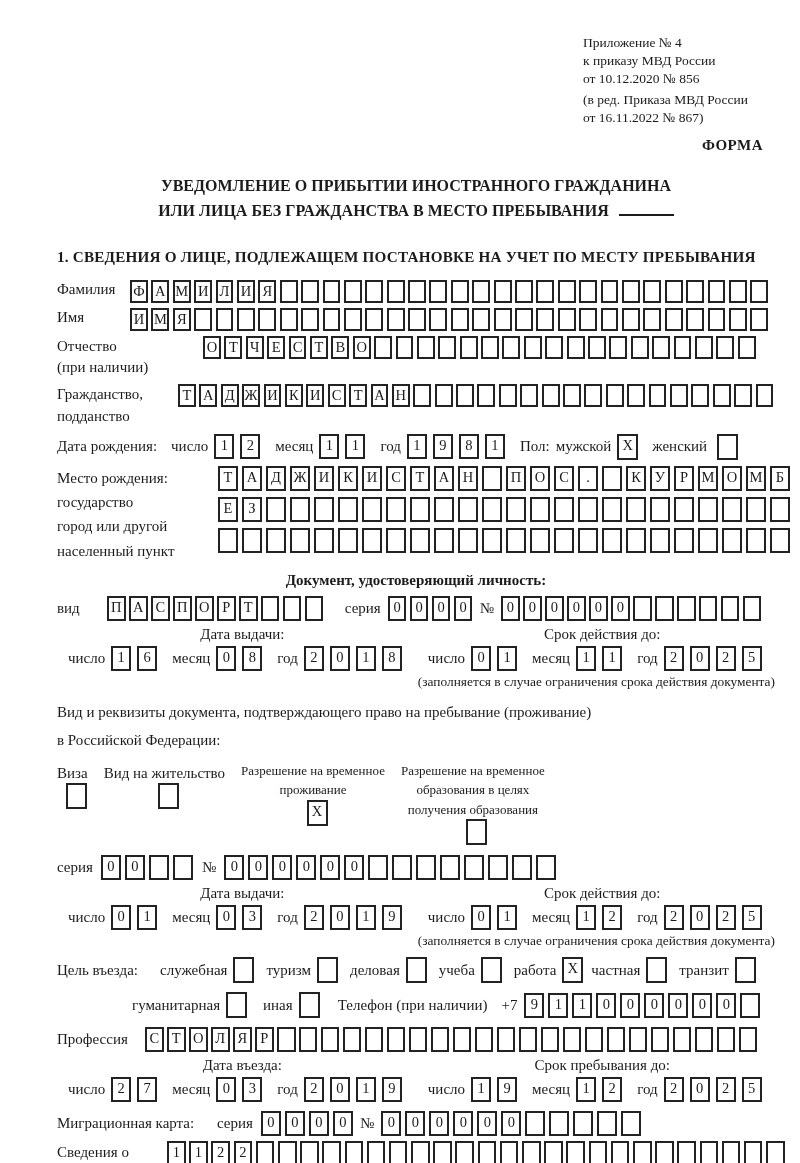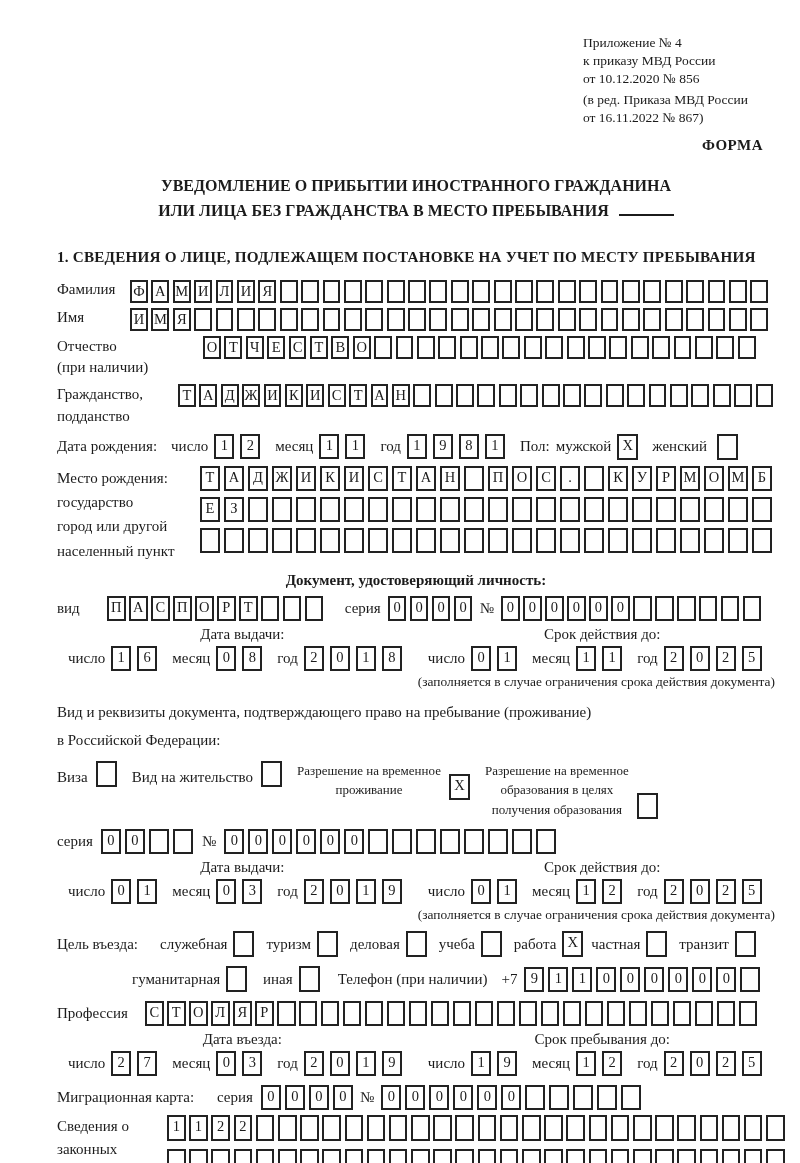--- a/index.html
+++ b/index.html
@@ -40,27 +40,27 @@
   .dg .cellrow{margin-right:9px;}
   .center-bold{text-align:center;font-weight:bold;font-size:15px;margin:9px 0 7px 0;}
   .dates{display:flex;margin-top:2px;}
   .dates-col{display:flex;flex-direction:column;margin-left:11px;}
   .dates-col.left{width:352px;}
   .dates-col.right{width:366px;}
   .dates-head{text-align:center;font-size:15px;margin-bottom:3px;}
   .note-right{text-align:right;font-size:13.4px;margin:3px 0 8px 0;}
   .intro{font-size:15px;line-height:1.9;}
   .opts{display:flex;align-items:flex-start;margin-top:6px;margin-bottom:10px;}
-  .opt{display:flex;align-items:flex-end;margin-right:15px;}
+  .opt{display:flex;align-items:center;margin-right:8px;flex-direction:column;}
   .opt .lbl{margin-right:8px;padding-top:3px;}
   .opt-text{text-align:center;font-size:13px;line-height:1.5;margin-right:8px;}
   .purp{display:flex;align-items:center;flex-wrap:nowrap;margin-bottom:9px;}
   .purp .pair{display:flex;align-items:center;margin-right:12px;}
   .purp .pair .lbl{margin-right:6px;}
-  .bp{display:flex;margin-bottom:1px;}
+  .bp{display:flex;margin-bottom:1px;gap:18px;}
   .bp-labels{width:143px;flex:0 0 143px;font-size:15px;line-height:1.62;}
   .bp-cells .cellrow{margin-bottom:6px;}
   .rep{display:flex;margin-top:4px;}
   .rep-labels{width:110px;flex:0 0 110px;font-size:15px;line-height:1.5;}
   .rep-cells .cellrow{margin-bottom:8px;}
   .phone-prefix{font-size:15px;margin:0 7px 0 14px;}
   .mt2{margin-top:2px;} .mt6{margin-top:6px;}
   .spacer12{width:12px;flex:0 0 12px;}
 </style>
 </head>

